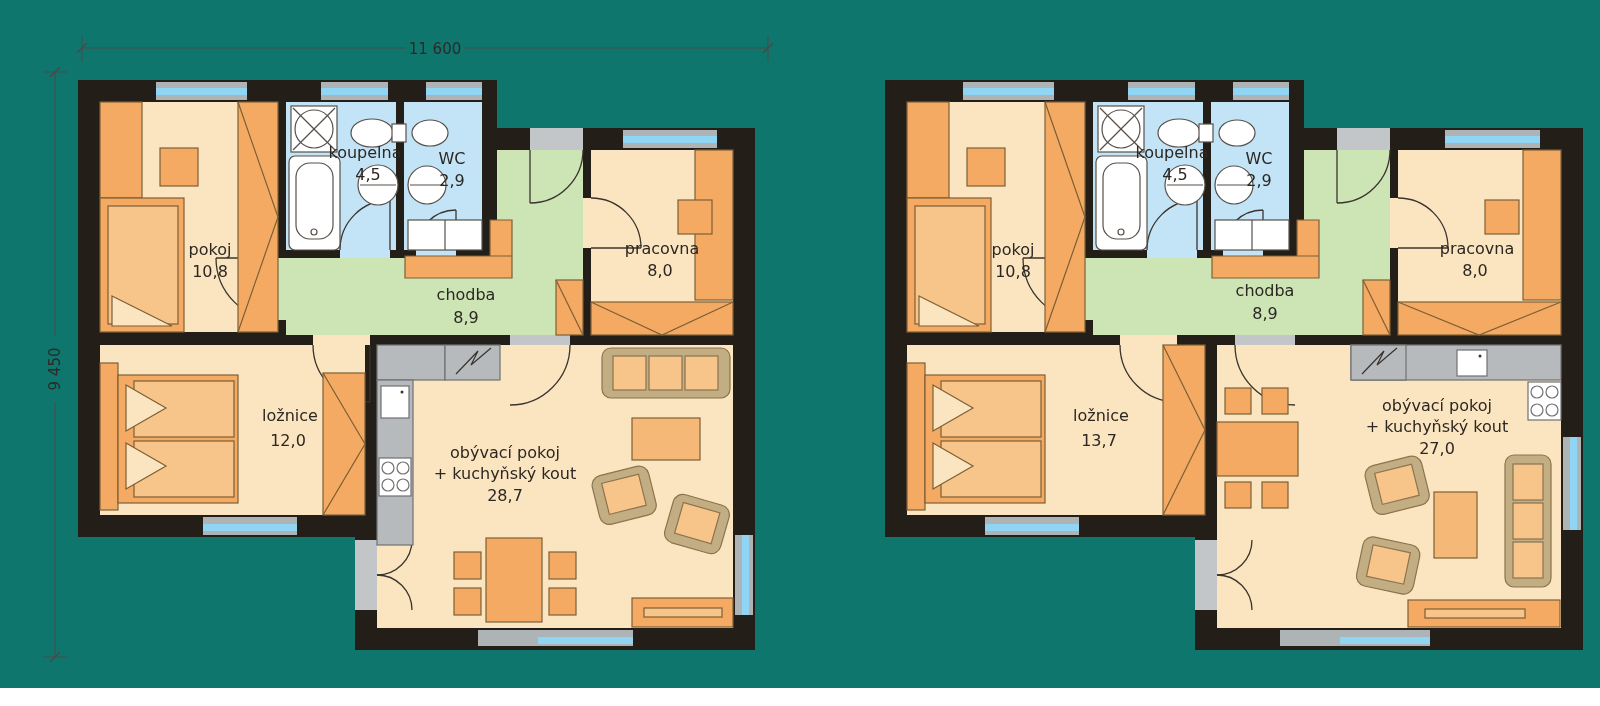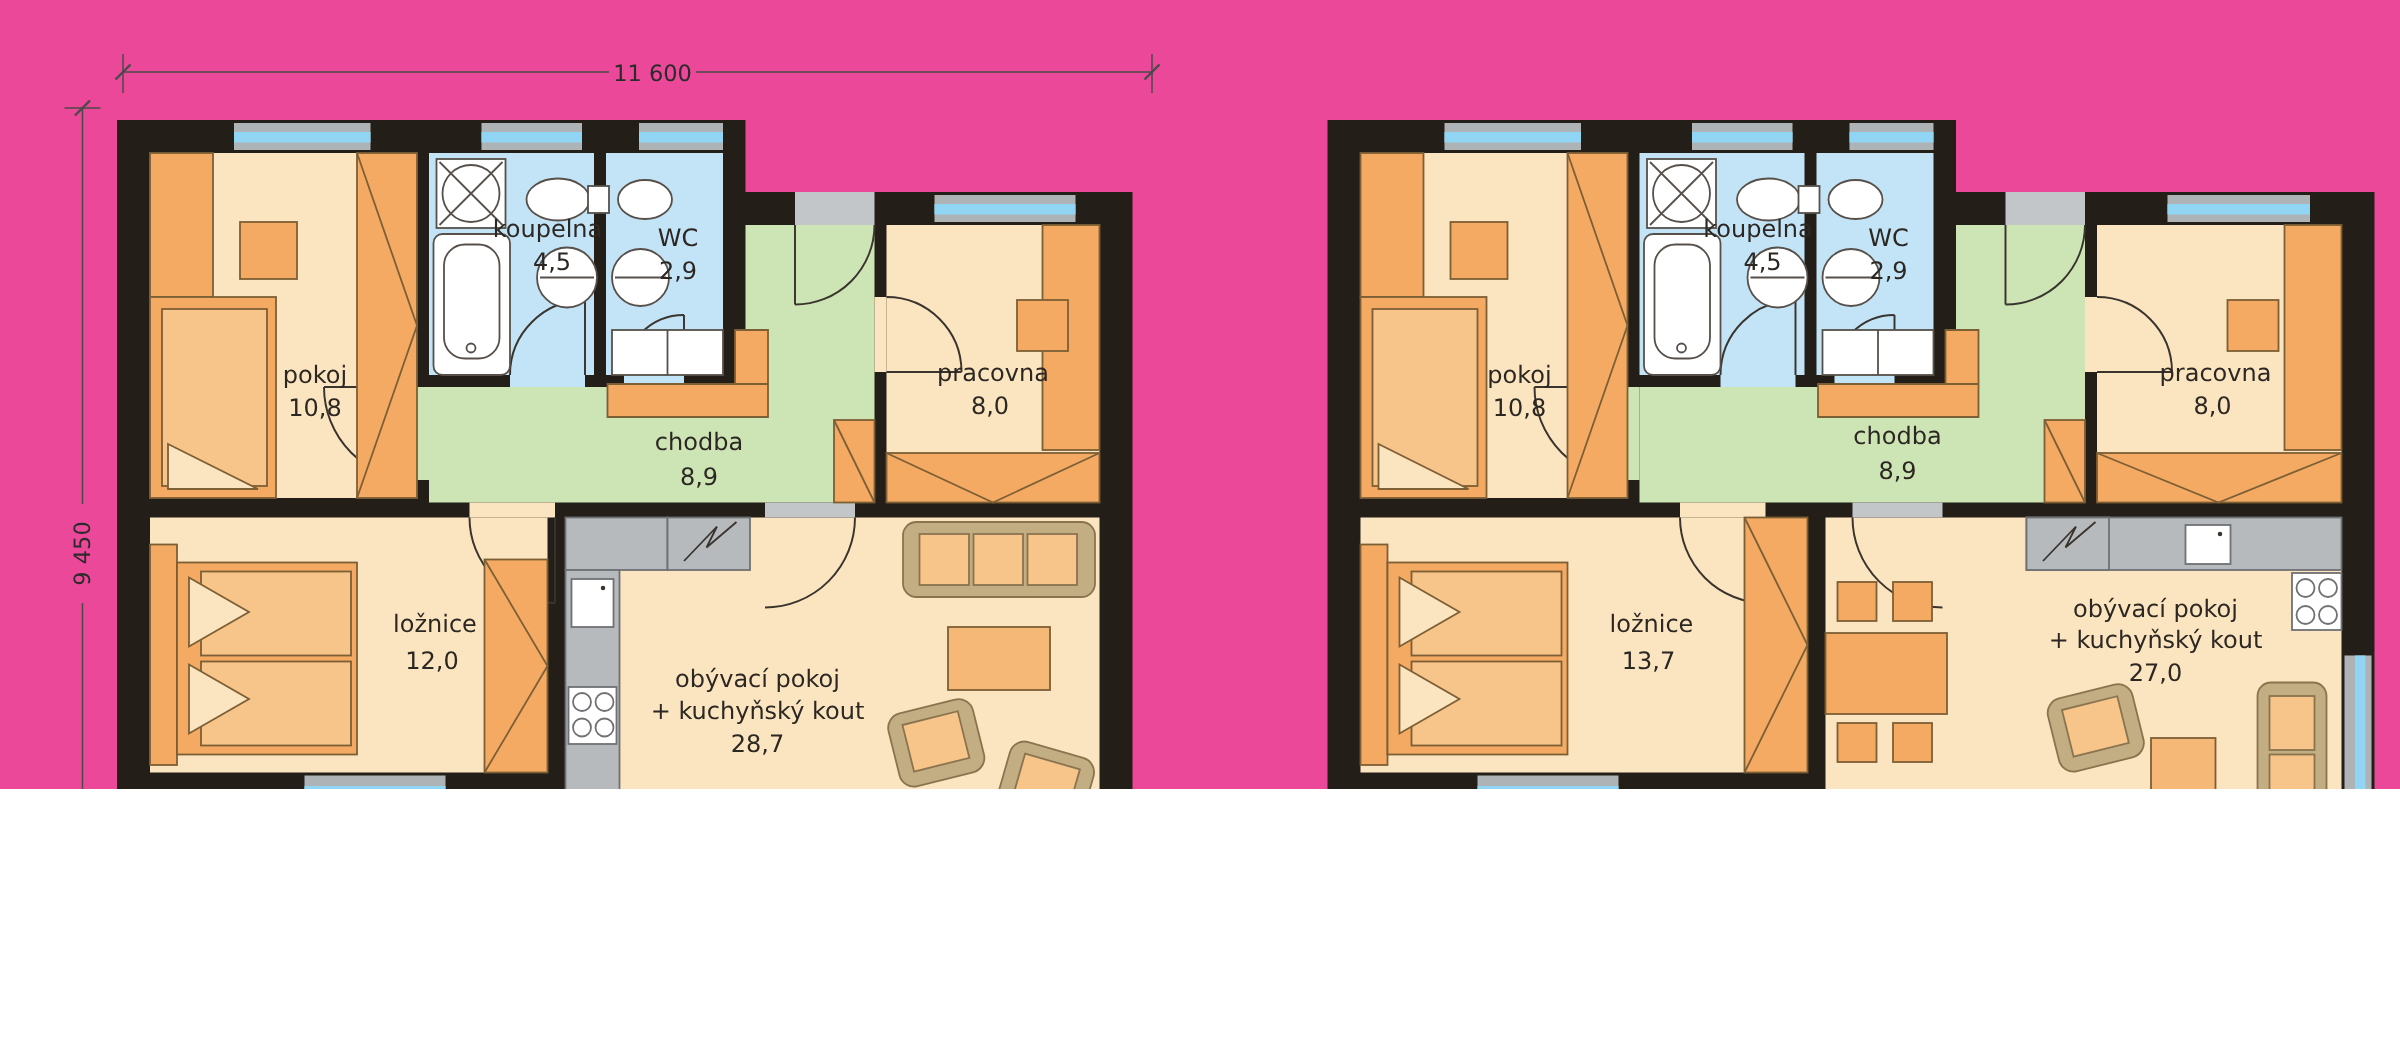--- a/index.html
+++ b/index.html
@@ -1,16 +1,16 @@
 <!DOCTYPE html>
 <html><head>
 <meta charset="utf-8">
 <style>
   html,body{margin:0;padding:0;background:#ffffff;}
-  .stage{position:relative;width:1600px;height:526px;background:#ec4899;overflow:hidden;
+  .stage{position:relative;width:1600px;height:688px;background:#0f766e;overflow:hidden;
          font-family:"DejaVu Sans",sans-serif;}
   svg{display:block;}
   text{font-family:"DejaVu Sans",sans-serif;fill:#2c2722;}
   .room-label{font-size:16px;}
   .dim-label{font-size:15px;fill:#2b2b2b;}
 </style>
 </head>
 <body>
 
 <div class="stage">

